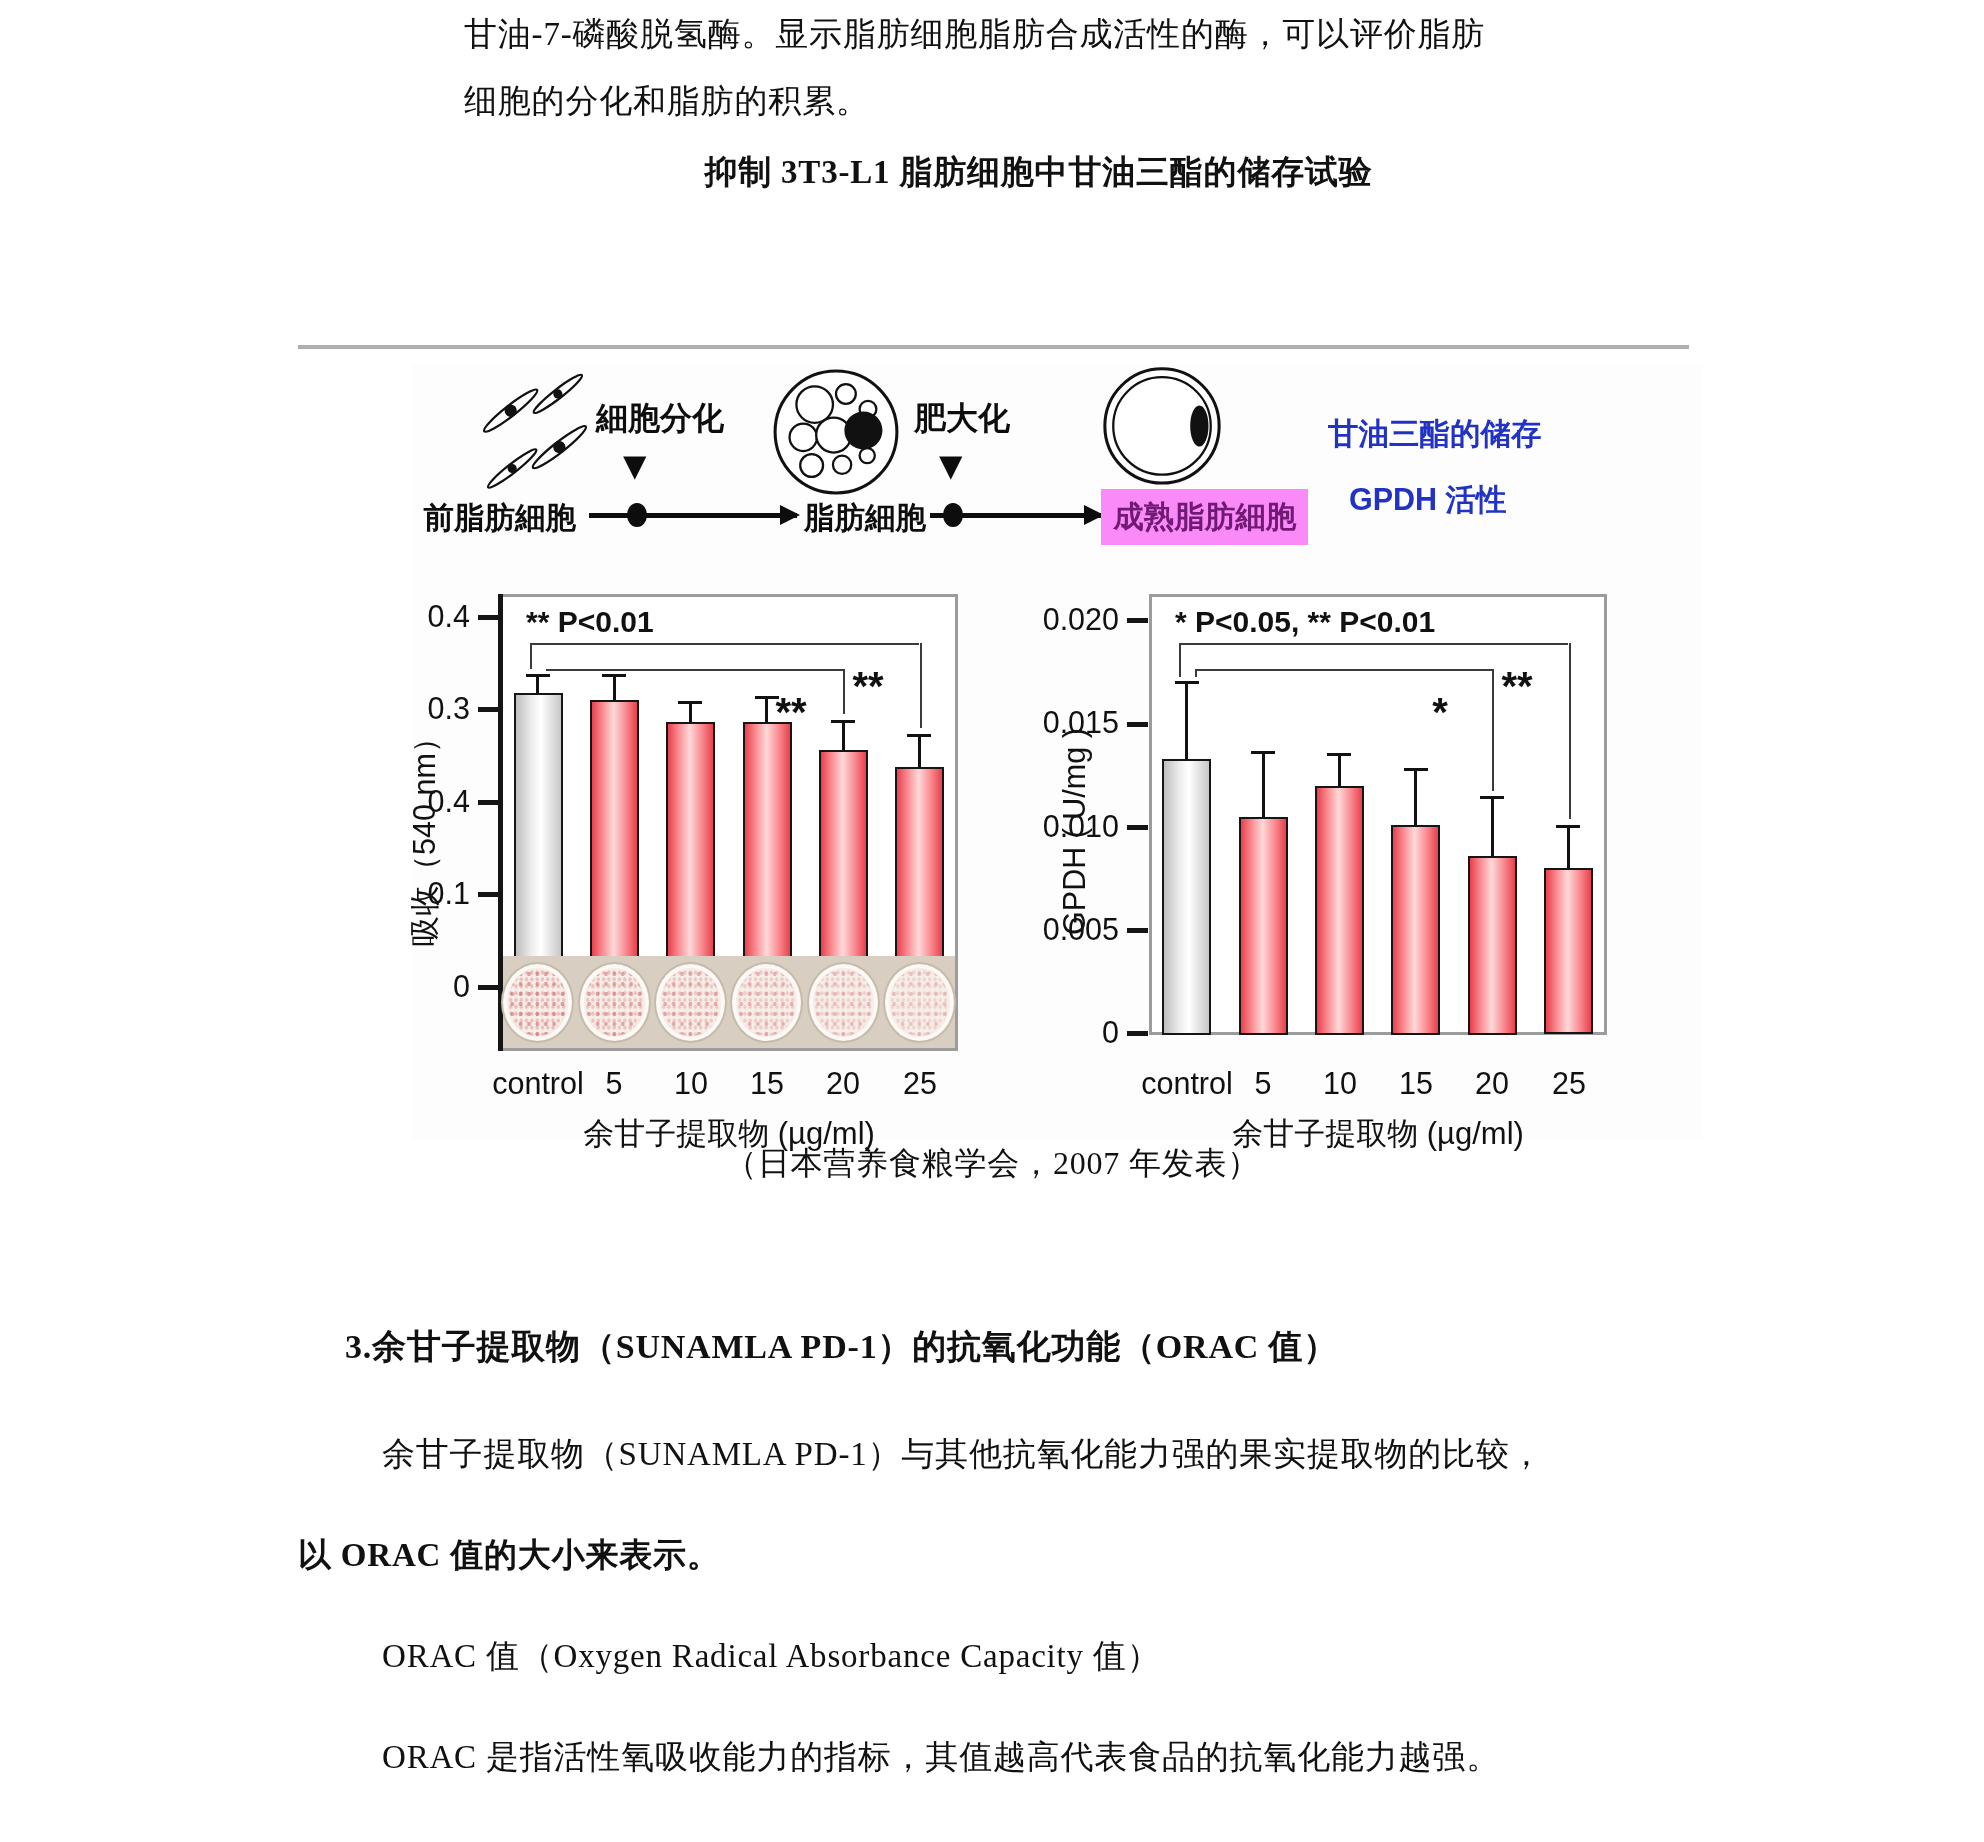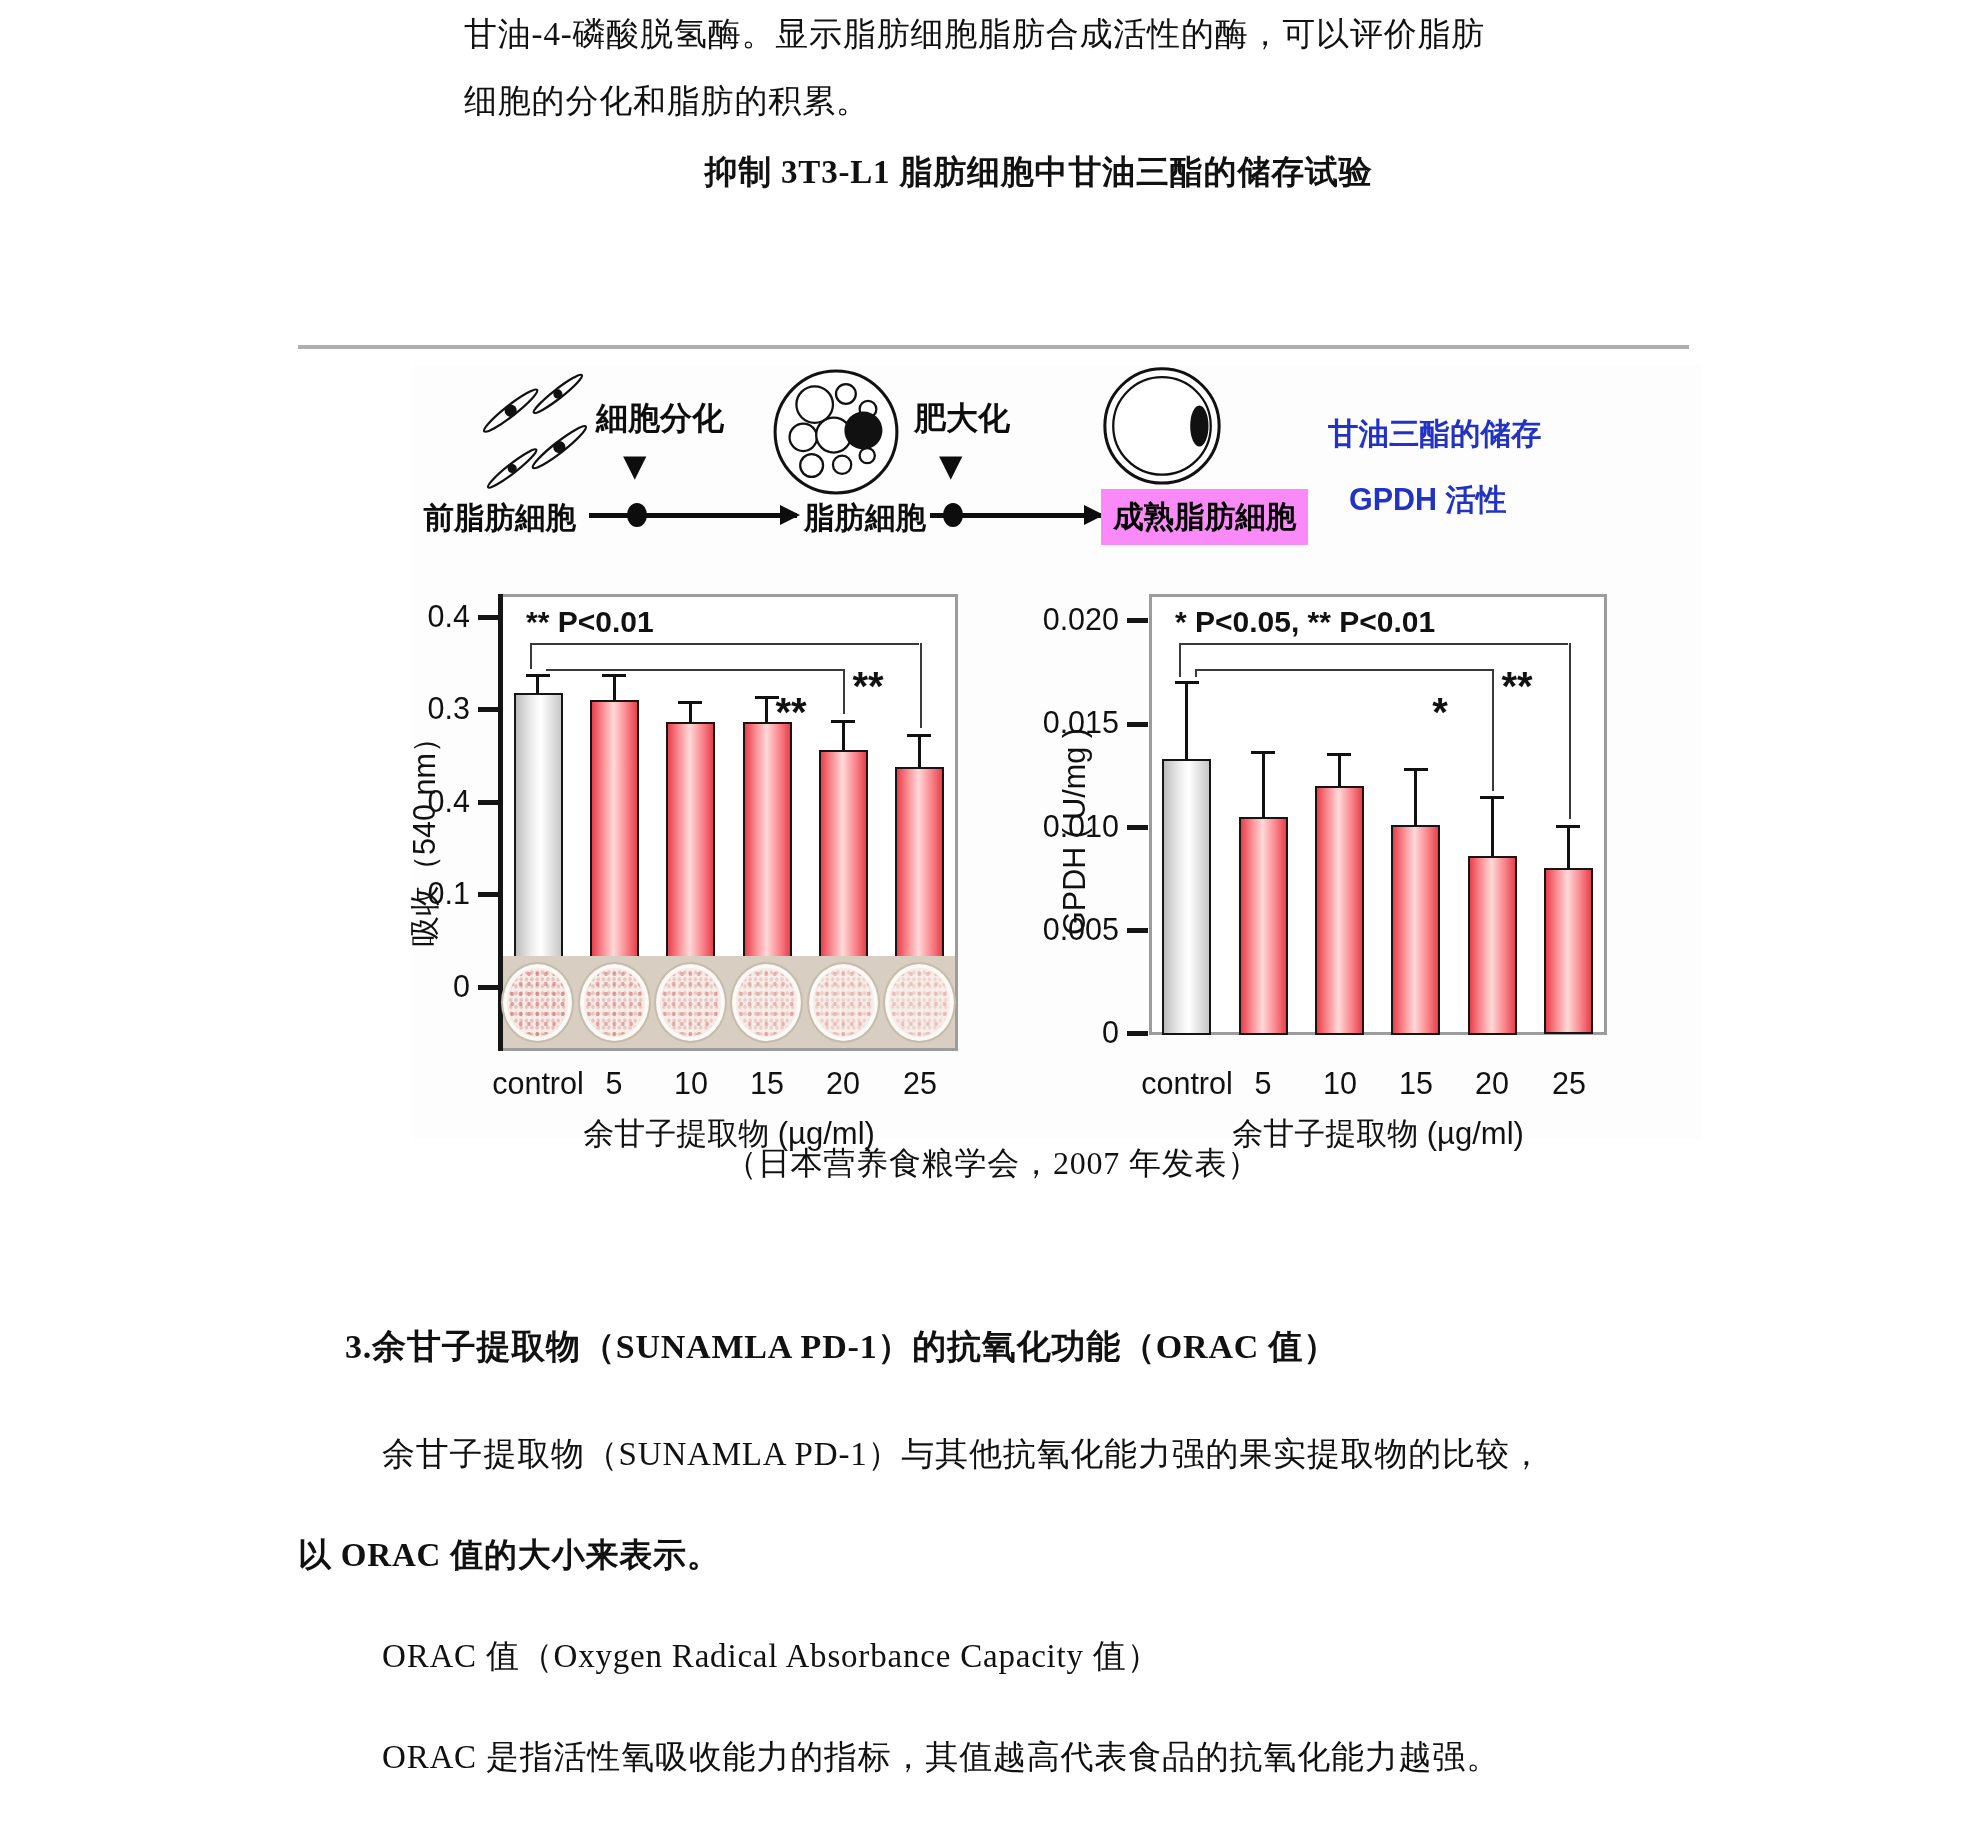--- a/index.html
+++ b/index.html
@@ -12,42 +12,42 @@
   .centered { left:0; width:1985px; text-align:center; }
 
   #rule-top { position:absolute; left:298px; top:345px; width:1391px; height:3.8px; background:#aeaeae; }
 
   #figure { position:absolute; left:412px; top:365px; width:1290px; height:774px; background:#fdfdfd; }
   #figure .fg { position:absolute; }
 
   .dg-text { position:absolute; font-family:"Liberation Sans",sans-serif; font-size:32px; font-weight:700; white-space:nowrap; color:#0d0d0d; }
   .dg-stage { position:absolute; font-family:"Liberation Sans",sans-serif; font-size:30.5px; font-weight:600; white-space:nowrap; color:#0d0d0d; }
   .blue-note { position:absolute; font-family:"Liberation Sans",sans-serif; font-size:30.5px; font-weight:700; white-space:nowrap; }
-  .pink-tag { position:absolute; font-family:"Liberation Sans",sans-serif; font-size:30.5px; font-weight:700; white-space:nowrap; padding:7.6px 12.2px; color:#000000; }
+  .pink-tag { position:absolute; font-family:"Liberation Sans",sans-serif; font-size:30.5px; font-weight:700; white-space:nowrap; padding:7.6px 12.2px; color:#701a75; }
 
   .arrow { position:absolute; height:4.6px; background:#0d0d0d; }
   .arrow::after { content:""; position:absolute; right:-3.1px; top:-8.4px;
                   border-left:20px solid #0d0d0d; border-top:10.7px solid transparent; border-bottom:10.7px solid transparent; }
   .jdot { position:absolute; width:20px; height:24.4px; background:#0d0d0d; border-radius:50%; }
   .jtri { position:absolute; font-size:30.5px; color:#0d0d0d; font-family:"DejaVu Sans",sans-serif; line-height:1; }
   .jtri::before { content:"▼"; }
 
   .chart-layer { position:absolute; inset:0; }
 
   .dish { position:absolute; border-radius:50%; background:radial-gradient(circle, #f6efe9 55%, #efe4da 100%);
           border:2.3px solid #c6bcab; box-shadow: inset 0 0 0 3.8px rgba(255,255,255,.65); overflow:hidden; }
   .dish-spots { position:absolute; inset:4.6px; border-radius:50%;
       background-image: radial-gradient(rgba(205,92,98,.55) 1.7px, transparent 2.1px),
                         radial-gradient(rgba(226,140,140,.5) 1.4px, transparent 1.8px);
       background-size: 8.4px 10px, 5.3px 6.9px; }
 </style>
 </head>
 <body>
 
-<p class="doc-line" style="left:464px; top:12.2px;">甘油-4-磷酸脱氢酶。显示脂肪细胞脂肪合成活性的酶，可以评价脂肪</p>
+<p class="doc-line" style="left:464px; top:12.2px;">甘油-7-磷酸脱氢酶。显示脂肪细胞脂肪合成活性的酶，可以评价脂肪</p>
 <p class="doc-line" style="left:464px; top:79px;">细胞的分化和脂肪的积累。</p>
 <h3 class="doc-line bold centered" style="top:150px;">抑制 3T3-L1 脂肪细胞中甘油三酯的储存试验</h3>
 
 <div id="rule-top" style="background: rgb(174, 174, 174);"></div>
 
 <div id="figure">
 
   <svg class="fg" style="left:53px; top:6.1px;" width="137" height="128" viewBox="0 0 180 168">
     <g fill="#ffffff" stroke="#111111" stroke-width="3">
       <g transform="rotate(-38 60 52)">

